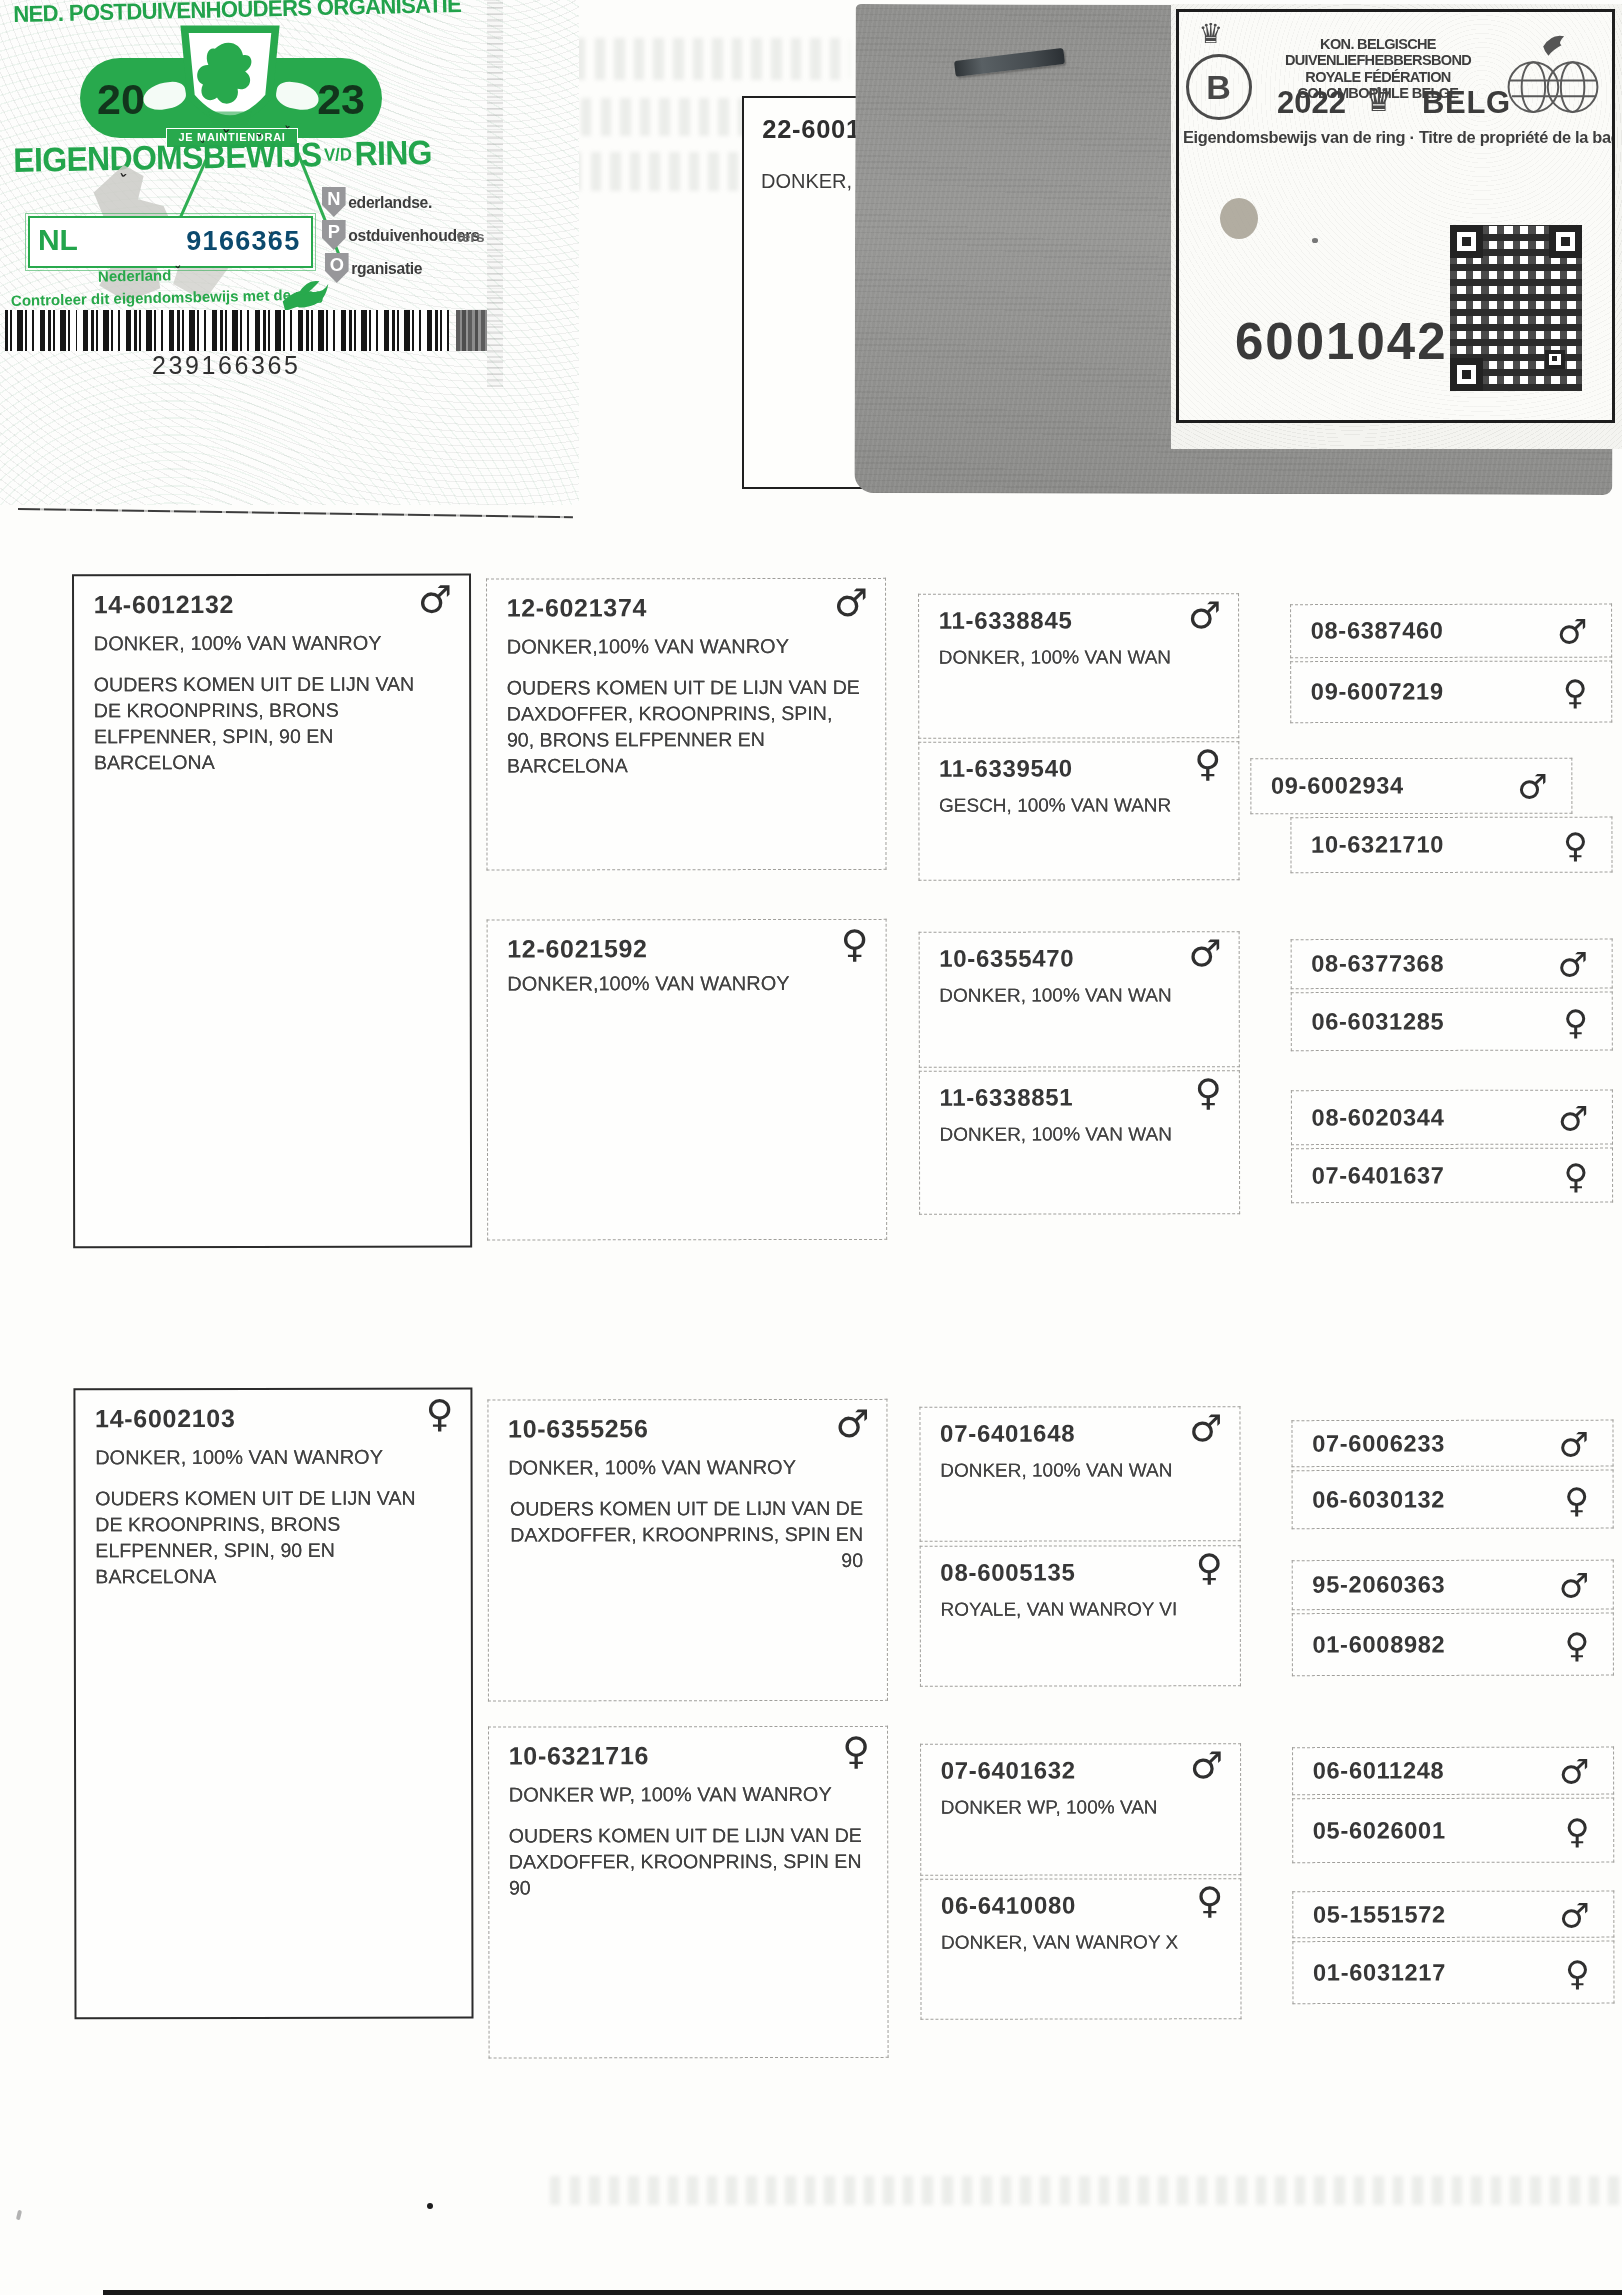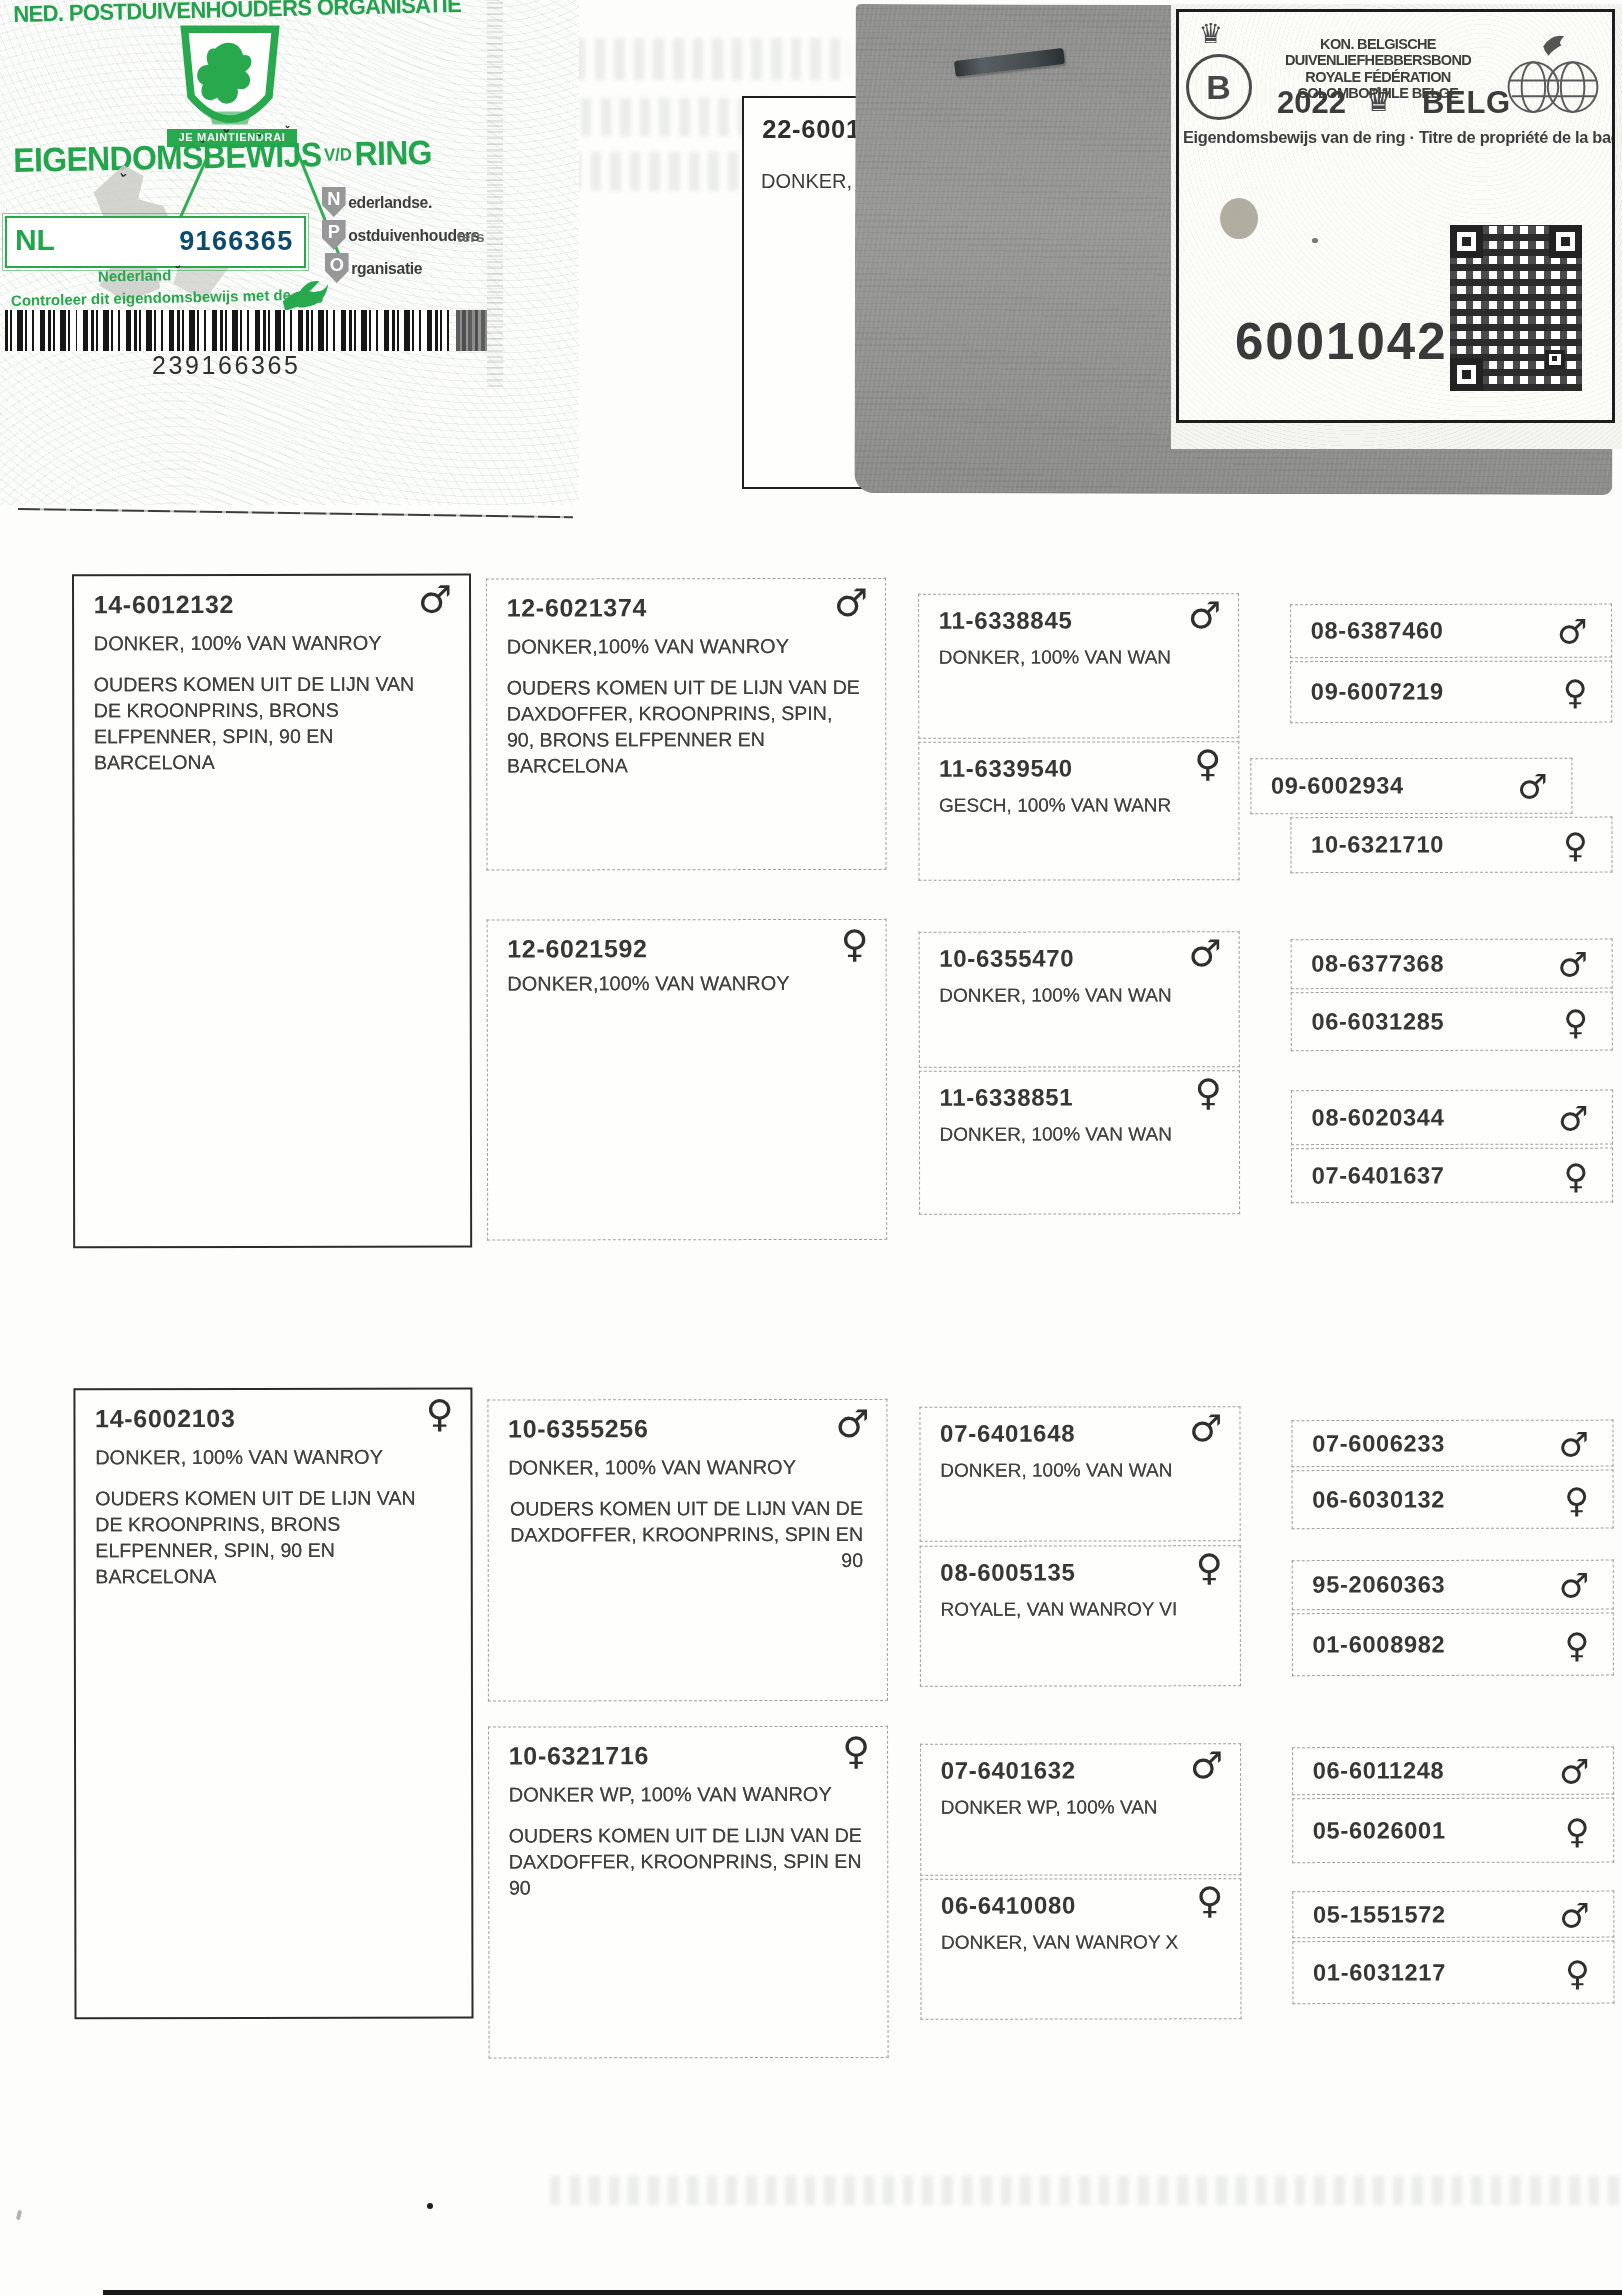--- a/index.html
+++ b/index.html
@@ -25,22 +25,22 @@
   .vl1{left:208px;top:152px;height:113px;transform:rotate(24deg);transform-origin:top;}
   .vl2{left:296px;top:152px;height:113px;transform:rotate(-22deg);transform-origin:top;}
   .npo-title{position:absolute;left:13px;top:141px;white-space:nowrap;color:#23a54c;
              transform:rotate(-1.1deg) scaleX(.94);transform-origin:left top;}
   .npo-title .big{font-size:34px;font-weight:bold;letter-spacing:-0.7px;}
   .npo-title .mid{font-size:17.7px;font-weight:bold;vertical-align:5.2px;}
   .map{position:absolute;left:77px;top:165px;width:111px;height:137px;background:#cbcbc7;opacity:.85;
        clip-path:polygon(42% 0,60% 8%,55% 25%,78% 30%,92% 55%,70% 65%,75% 90%,45% 100%,20% 88%,34% 70%,12% 60%,25% 40%,15% 20%);}
   .map2{position:absolute;left:167px;top:216px;width:62px;height:85px;background:#cfcfcb;opacity:.8;
         clip-path:polygon(30% 0,80% 15%,100% 60%,60% 100%,10% 80%,25% 45%);}
-  .nlbox{position:absolute;left:5px;top:216px;width:281px;height:48px;background:#fff;border:2.6px solid #28a94d;
-         outline:1.3px solid rgba(40,169,77,.55);outline-offset:2.6px;padding-left:16px;}
+  .nlbox{position:absolute;left:28px;top:216px;width:281px;height:48px;background:#fff;border:2.6px solid #28a94d;
+         outline:1.3px solid rgba(40,169,77,.55);outline-offset:2.6px;}
   .nl-code{position:absolute;left:7.9px;top:5.2px;font-size:30px;font-weight:bold;color:#23a54c;}
   .nl-num{position:absolute;right:10.5px;top:7.9px;font-size:27px;font-weight:bold;color:#0c4a6e;letter-spacing:1.3px;text-align:center;}
   .nederland{position:absolute;left:98px;top:267px;font-size:15px;font-weight:bold;color:#27a84a;transform:rotate(-1deg);}
   .npo-letter{position:absolute;display:flex;align-items:flex-start;}
   .npo-cap{width:23.6px;height:30px;background:#97979a;clip-path:polygon(0 0,100% 0,100% 60%,50% 100%,0 60%);
            color:#fff;font-weight:bold;font-size:18.3px;display:flex;align-items:flex-start;justify-content:center;padding-top:1.3px;box-sizing:border-box;}
   .npo-rest{font-size:15.7px;font-weight:bold;color:#3d3d3d;margin-left:2.6px;margin-top:6.5px;letter-spacing:-0.3px;white-space:nowrap;}
   .frag{position:absolute;left:457px;top:228px;font-size:15px;font-weight:bold;color:#6a6a6a;}
   .check{position:absolute;left:10.5px;top:292px;font-size:15px;font-weight:bold;color:#27a84a;
          transform:rotate(-1.2deg);transform-origin:left;white-space:nowrap;}
@@ -131,20 +131,26 @@
   .speck{position:absolute;border-radius:50%;background:#1e1e1e;}
 </style>
 </head>
 <body>
 
 <div id="page">
 
   <div class="npo">
     <div class="npo-org">NED. POSTDUIVENHOUDERS ORGANISATIE</div>
 
+    <div class="pill">
+      <span class="yr yr-l">20</span>
+      <span class="yr yr-r">23</span>
+      <span class="dove-w" style="left:63px;top:25px;transform:rotate(-10deg);"></span>
+      <span class="dove-w" style="right:63px;top:25px;transform:rotate(10deg) scaleX(-1);"></span>
+    </div>
 
     <svg class="shield-svg" viewBox="0 0 100 110">
       <path d="M8 4 L92 4 L86 66 Q50 108 14 66 Z" fill="#ffffff" stroke="#28a94d" stroke-width="7"></path>
       <path d="M36 22 C46 12 60 16 62 28 C71 26 73 38 64 43 C73 49 68 62 57 59 C60 72 44 78 38 67 C29 74 20 65 25 55 C16 51 19 36 30 37 C26 27 31 20 36 22 Z" fill="#28a94d"></path>
       <path d="M30 80 L70 80 L66 92 L34 92 Z" fill="#28a94d" opacity=".6"></path>
     </svg>
 
     <div class="motto">JE MAINTIENDRAI</div>
     <div class="vline vl1"></div>
     <div class="vline vl2"></div>

